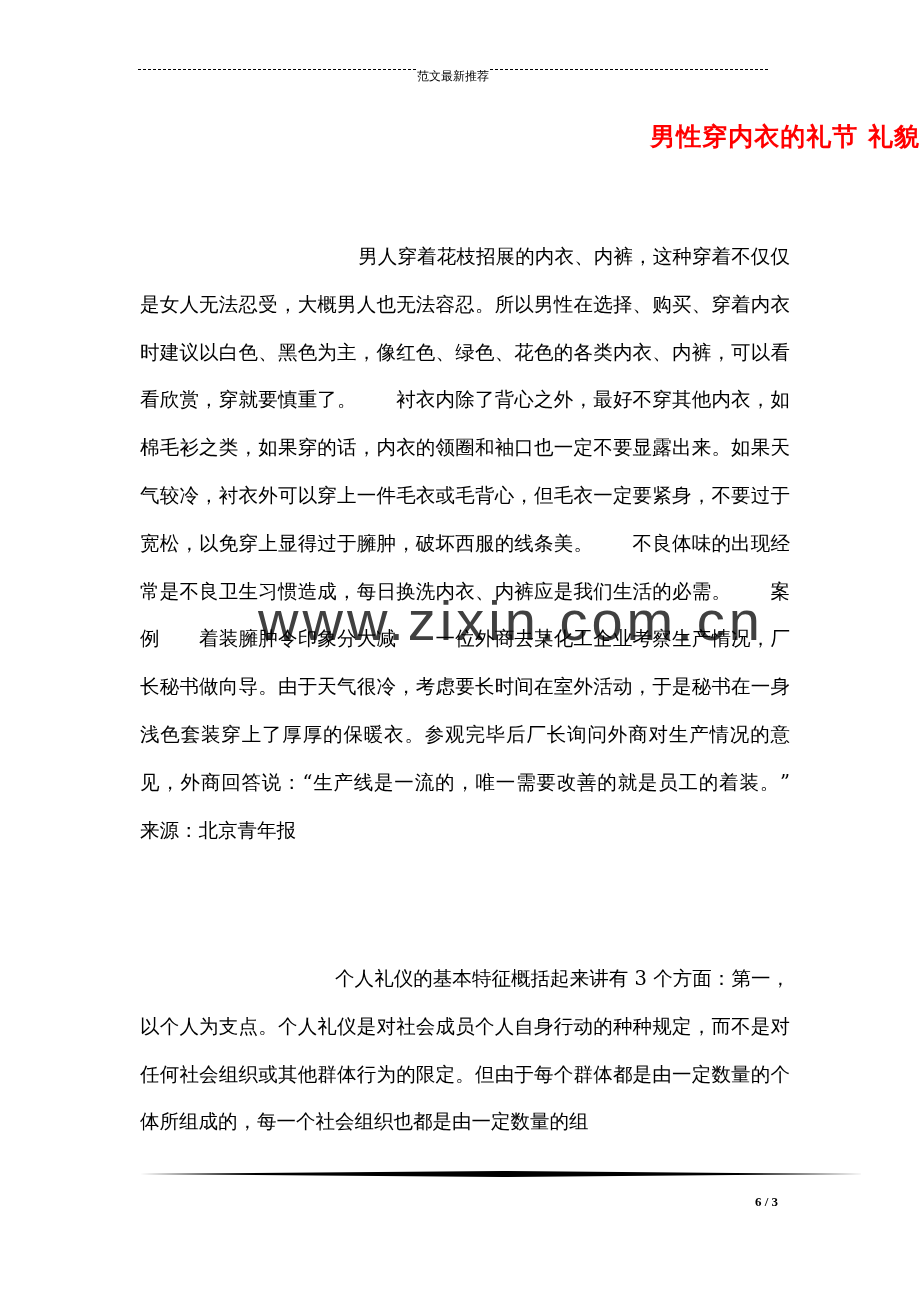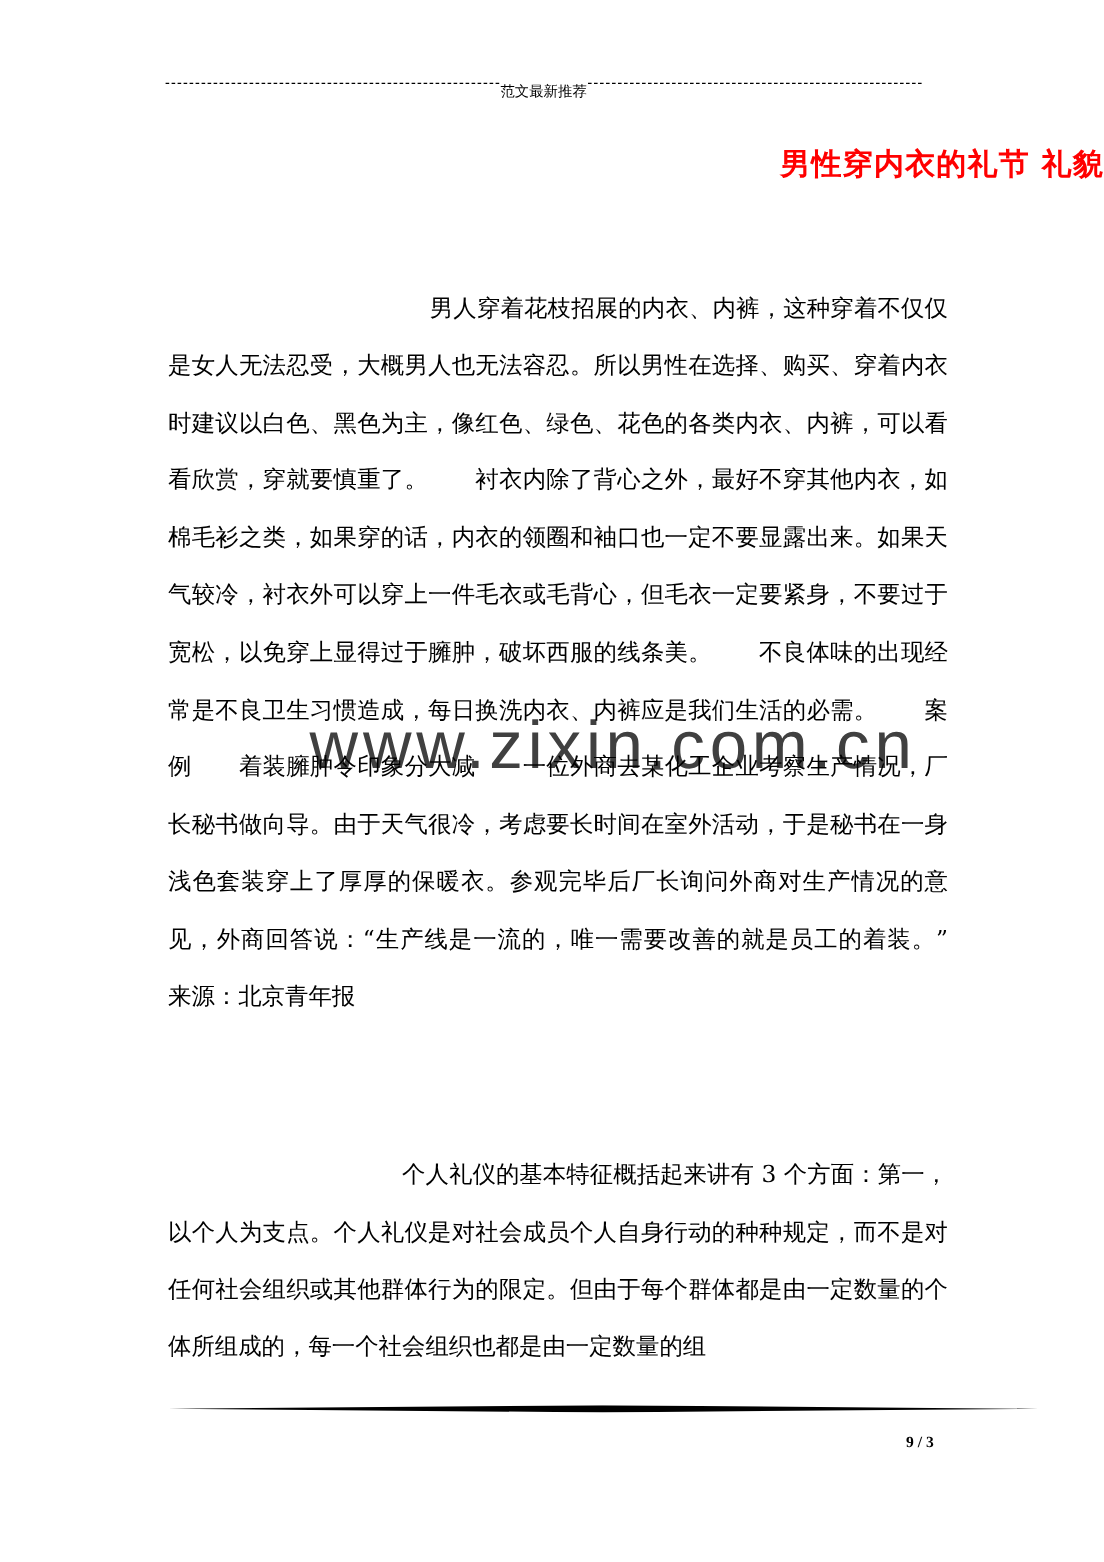--- a/index.html
+++ b/index.html
@@ -41,13 +41,13 @@
 </div>
 
 <div class="para p2">
   <span style="display:inline-block;width:195px;"></span><span>个人礼仪的基本特征概括起来讲有 3 个方面：第一，以个人为支点。个人礼仪是对社会成员个人自身行动的种种规定，而不是对任何社会组织或其他群体行为的限定。但由于每个群体都是由一定数量的个体所组成的，每一个社会组织也都是由一定数量的组</span>
 </div>
 
 <svg class="footer-rule" viewBox="0 0 725 6" preserveAspectRatio="none">
   <polygon points="0,3 362,0 725,3 362,6" fill="#000"></polygon>
 </svg>
 
-<div class="page-num">9 / 3</div>
+<div class="page-num">6 / 3</div>
 
 </body></html>

